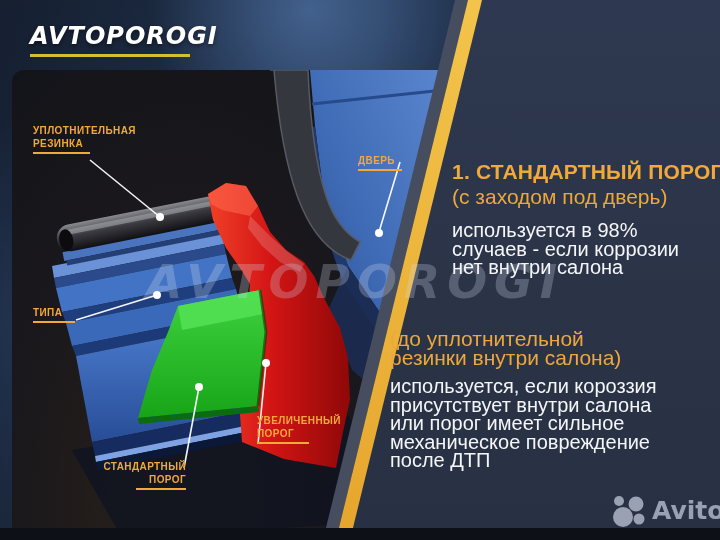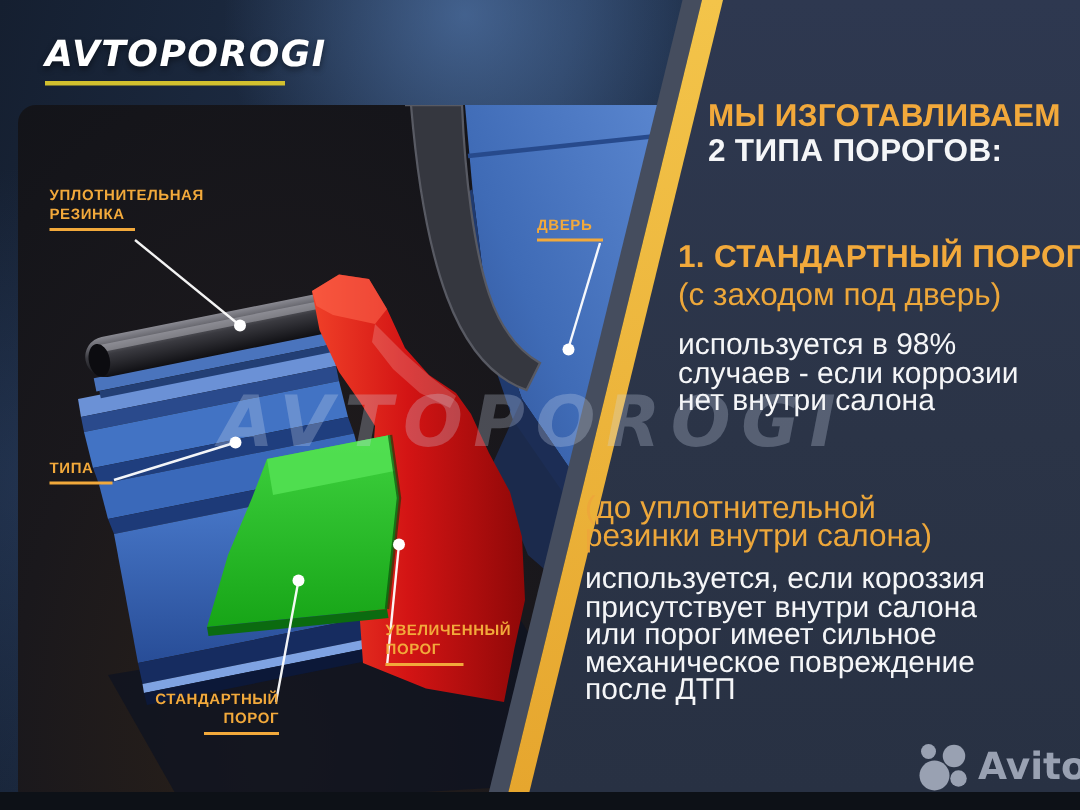--- a/index.html
+++ b/index.html
@@ -161,21 +161,21 @@
         <circle cx="254" cy="293" r="4"></circle>
       </g>
     </svg>
 
     <div class="d-label" style="left:21px;top:54px;">
       <div>УПЛОТНИТЕЛЬНАЯ</div>
       <div>РЕЗИНКА</div>
       <div class="d-underline" style="width:57px;"></div>
     </div>
 
-    <div class="d-label" style="left:346px;top:74px;">
+    <div class="d-label" style="left:346px;top:84px;">
       <div>ДВЕРЬ</div>
       <div class="d-underline" style="width:44px;"></div>
     </div>
 
     <div class="d-label" style="left:21px;top:236px;">
       <div>ТИПА</div>
       <div class="d-underline" style="width:42px;"></div>
     </div>
 
     <div class="d-label align-r" style="right:258px;top:366px;margin-top:24px;">
@@ -186,24 +186,20 @@
 
     <div class="d-label" style="left:245px;top:344px;">
       <div>УВЕЛИЧЕННЫЙ</div>
       <div>ПОРОГ</div>
       <div class="d-underline" style="width:52px;"></div>
     </div>
   </div>
 
   <div class="watermark">AVTOPOROGI</div>
 
-  <div class="heading">
-    <div class="h1">МЫ ИЗГОТАВЛИВАЕМ</div>
-    <div class="h2">2 ТИПА ПОРОГОВ:</div>
-  </div>
 
   <div class="section section-1">
     <div class="sec-title">1. СТАНДАРТНЫЙ ПОРОГ</div>
     <div class="sec-sub">(с заходом под дверь)</div>
     <div class="sec-body">используется в 98% случаев - если коррозии нет внутри салона</div>
   </div>
 
   <div class="section section-2">
     <div class="sec-sub">(до уплотнительной резинки внутри салона)</div>
     <div class="sec-body">используется, если короззия присутствует внутри салона или порог имеет сильное механическое повреждение после ДТП</div>

